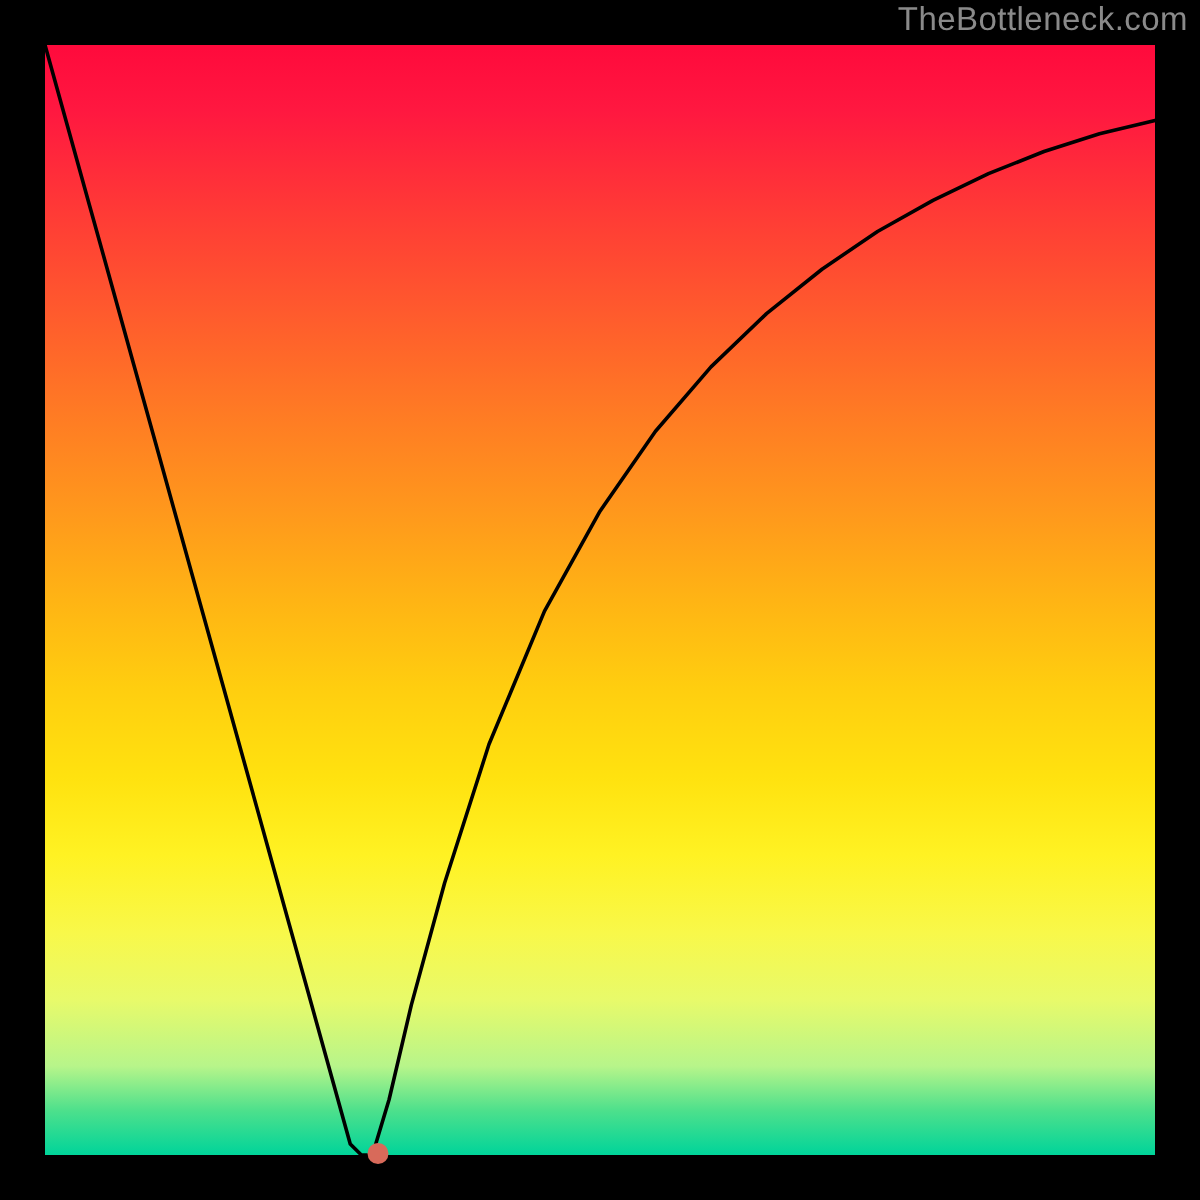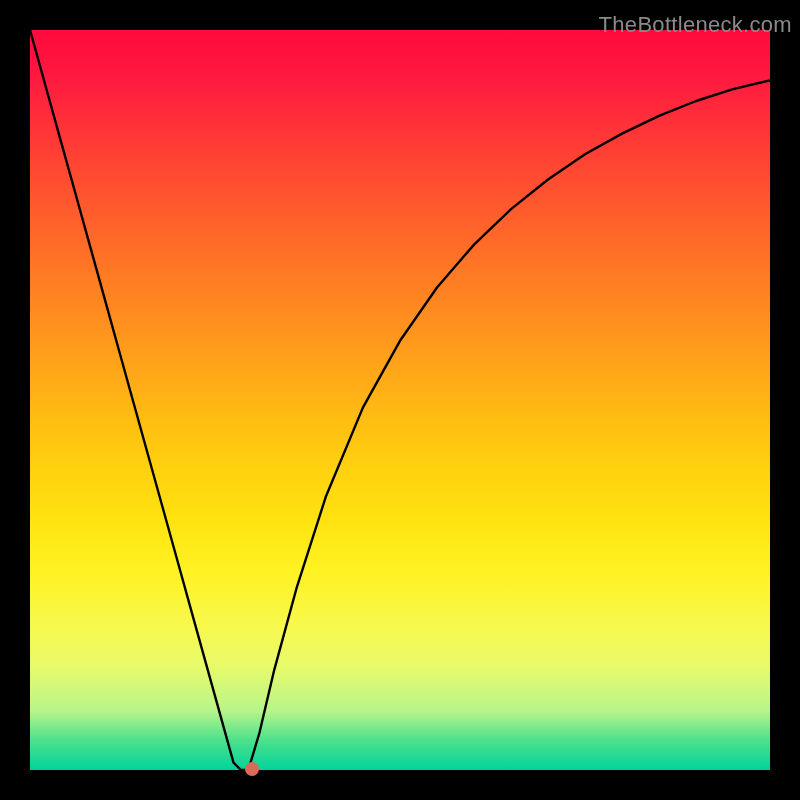--- a/index.html
+++ b/index.html
@@ -28,21 +28,21 @@
       #ffe20f 66%,
       #fff223 73%,
       #f8f84a 80%,
       #e8fa6a 86%,
       #b7f58a 92%,
       #4de08c 96%,
       #00d49a 100%);
   }
   .watermark {
     position: absolute;
-    top: 12px;
+    top: 0;
     right: 8px;
     font-family: Arial, Helvetica, sans-serif;
     font-size: 22px;
     font-weight: 500;
     color: #8a8a8a;
     letter-spacing: 0.3px;
     user-select: none;
   }
   svg.curve {
     position: absolute;

